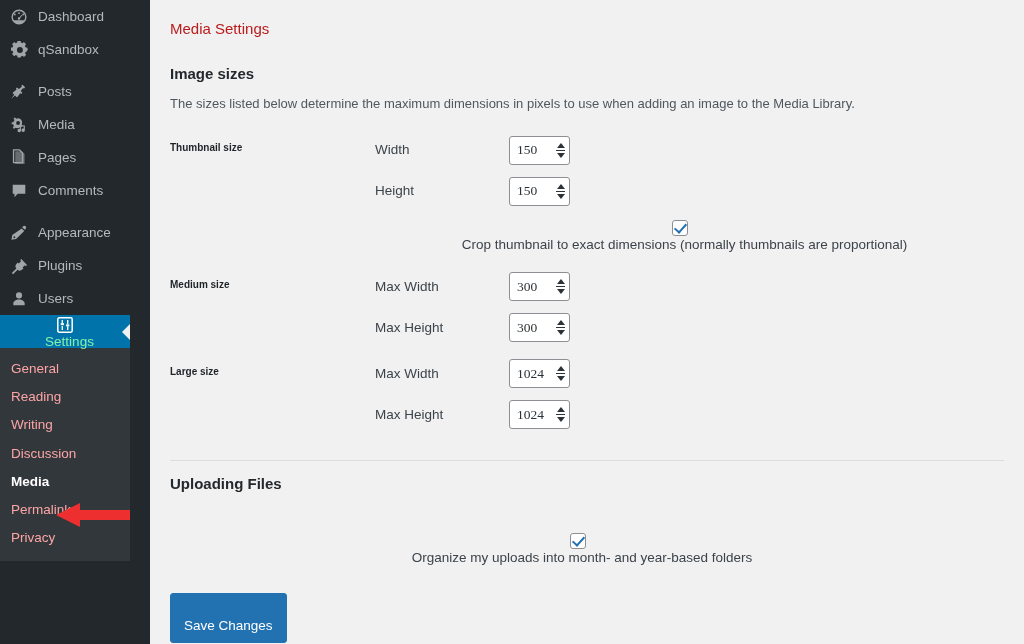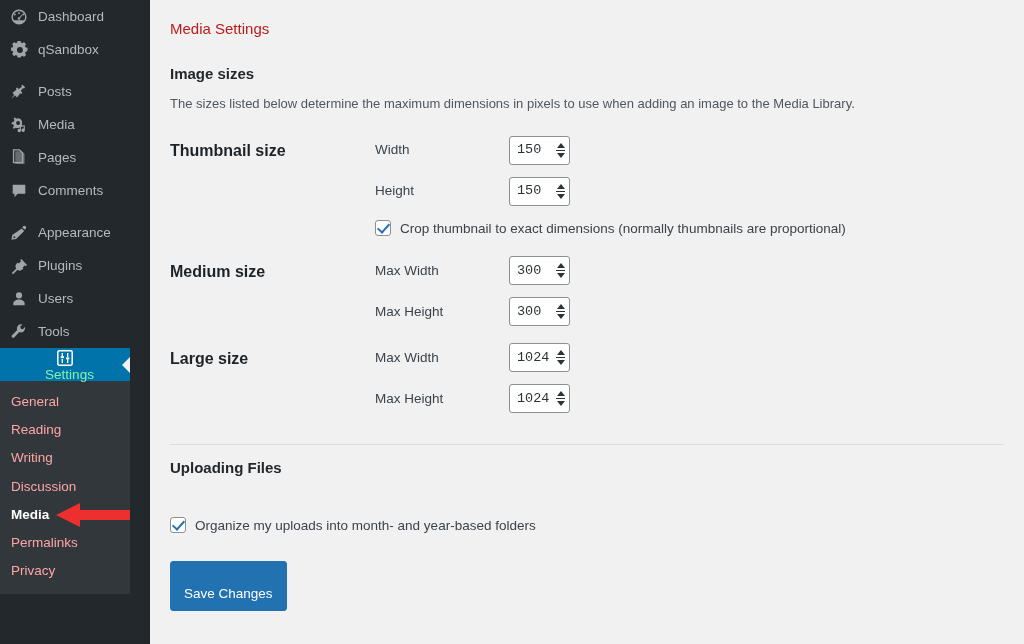--- a/index.html
+++ b/index.html
@@ -154,21 +154,21 @@
   table.form-table {
     width: 100%;
     border-collapse: collapse;
     margin-top: 0;
   }
 
   table.form-table th {
     width: 205px;
     text-align: left;
     vertical-align: top;
-    font-size: 16px;
+    font-size: 10px;
     font-weight: 600;
     color: #1d2327;
     padding: 14px 10px 14px 0;
     line-height: 1.3;
   }
 
   table.form-table td {
     vertical-align: top;
     padding: 9px 10px 9px 0;
     font-size: 13px;
@@ -199,21 +199,21 @@
     border-radius: 3px;
     display: flex;
     align-items: center;
   }
 
   .num-input .num-val {
     flex: 1;
     font-size: 13.5px;
     color: #2c3338;
     padding-left: 7px;
-    font-family: Liberation Mono, monospace;
+    font-family: Liberation Serif, serif;
   }
 
   .num-input .spinner {
     width: 17px;
     height: 100%;
     display: flex;
     flex-direction: column;
     align-items: center;
     justify-content: center;
     cursor: pointer;
@@ -238,22 +238,23 @@
   }
   .num-input .spinner .sp-dn {
     border-width: 5px 4px 0 4px;
     border-color: #2c3338 transparent transparent transparent;
     margin-top: 1px;
   }
 
   
   .check-row {
     display: flex;
-    align-items: flex-start;
+    align-items: center;
     padding-top: 7px;
+    flex-direction: column;
   }
 
   .check-row.spaced { padding-top: 15px; }
 
   .cbox {
     width: 16px;
     height: 16px;
     border: 1px solid #8c8f94;
     background: #fff;
     border-radius: 3px;
@@ -392,28 +393,20 @@
   <div class="menu-item">
     <span class="mi-icon">
       <svg width="18" height="18" viewBox="0 0 20 20" fill="currentColor">
         <circle cx="10" cy="6" r="3.4"></circle>
         <path d="M10 10.5c-3.6 0-6.3 2-6.3 4.3V17h12.6v-2.2c0-2.3-2.7-4.3-6.3-4.3z"></path>
       </svg>
     </span>
     <span>Users</span>
   </div>
 
-  <div class="menu-item">
-    <span class="mi-icon">
-      <svg width="18" height="18" viewBox="0 0 20 20" fill="currentColor">
-        <path d="M16.5 4.3a4.6 4.6 0 01-6.1 5.8L4.6 16a1.7 1.7 0 01-2.4-2.4l5.9-5.8a4.6 4.6 0 015.8-6.1L11.4 4l.6 2.4 2.4.6z"></path>
-      </svg>
-    </span>
-    <span>Tools</span>
-  </div>
 
   <div class="menu-item current">
     <span class="mi-icon">
       <svg width="18" height="18" viewBox="0 0 20 20" fill="currentColor">
         <rect x="2" y="2" width="16" height="16" rx="1.5" fill="none" stroke="currentColor" stroke-width="1.7"></rect>
         <path d="M7 4.5v4M7 11v4.5M13 4.5V9M13 11.5v4" stroke="currentColor" stroke-width="1.5" fill="none"></path>
         <rect x="5.2" y="8" width="3.6" height="2.2"></rect>
         <rect x="11.2" y="9.3" width="3.6" height="2.2"></rect>
       </svg>
     </span>

